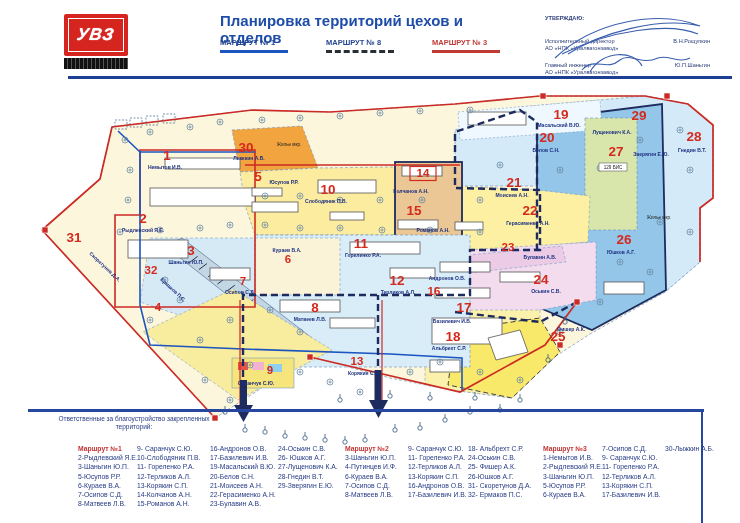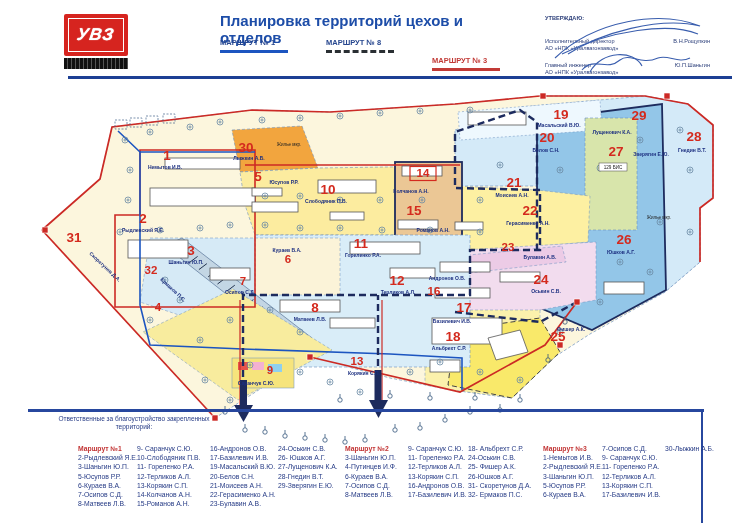--- a/index.html
+++ b/index.html
@@ -11,21 +11,21 @@
             display:flex;align-items:center;justify-content:center;}
   .logo-red .inner{width:54px;height:32px;border:1.5px solid #fff;display:flex;align-items:center;justify-content:center;}
   .logo-mark{color:#fff;font-weight:bold;font-style:italic;font-size:17px;letter-spacing:1px;
              text-shadow:0 0 1px #fff;transform:skewX(-8deg);}
   .logo-strip{position:absolute;left:0;top:44px;width:64px;height:11px;background:#111;
               background-image:repeating-linear-gradient(90deg,#111 0 3px,#555 3px 4px);}
   .title{position:absolute;left:220px;top:12px;width:300px;color:#1d4da8;font-weight:bold;font-size:15px;}
   .routes{position:absolute;left:220px;top:38px;width:310px;display:flex;gap:38px;}
   .route-item{display:flex;flex-direction:column;gap:3px;}
   .route-label{font-size:7.5px;color:#27478f;font-weight:bold;}
-  .route-item.r3 .route-label{color:#c23a36;margin-top:18px;}
+  .route-item.r3 .route-label{color:#c23a36;}
   .route-line{width:68px;height:0;border-top:3px solid #1c55c0;}
   .route-item.r2 .route-line{border-top:3px dashed #2a2f33;}
   .route-item.r3 .route-line{border-top:3px solid #c23a36;}
   
   .approval{position:absolute;left:545px;top:15px;width:165px;font-size:5.6px;color:#2c3f7a;line-height:7px;}
   .approval .row{position:relative;}
   .approval .nm{position:absolute;right:0;top:0;}
   .appr-head{margin-bottom:16px;font-weight:bold;}
   .appr-block{margin-bottom:10px;}
   .sig-svg{position:absolute;left:540px;top:8px;pointer-events:none;}

